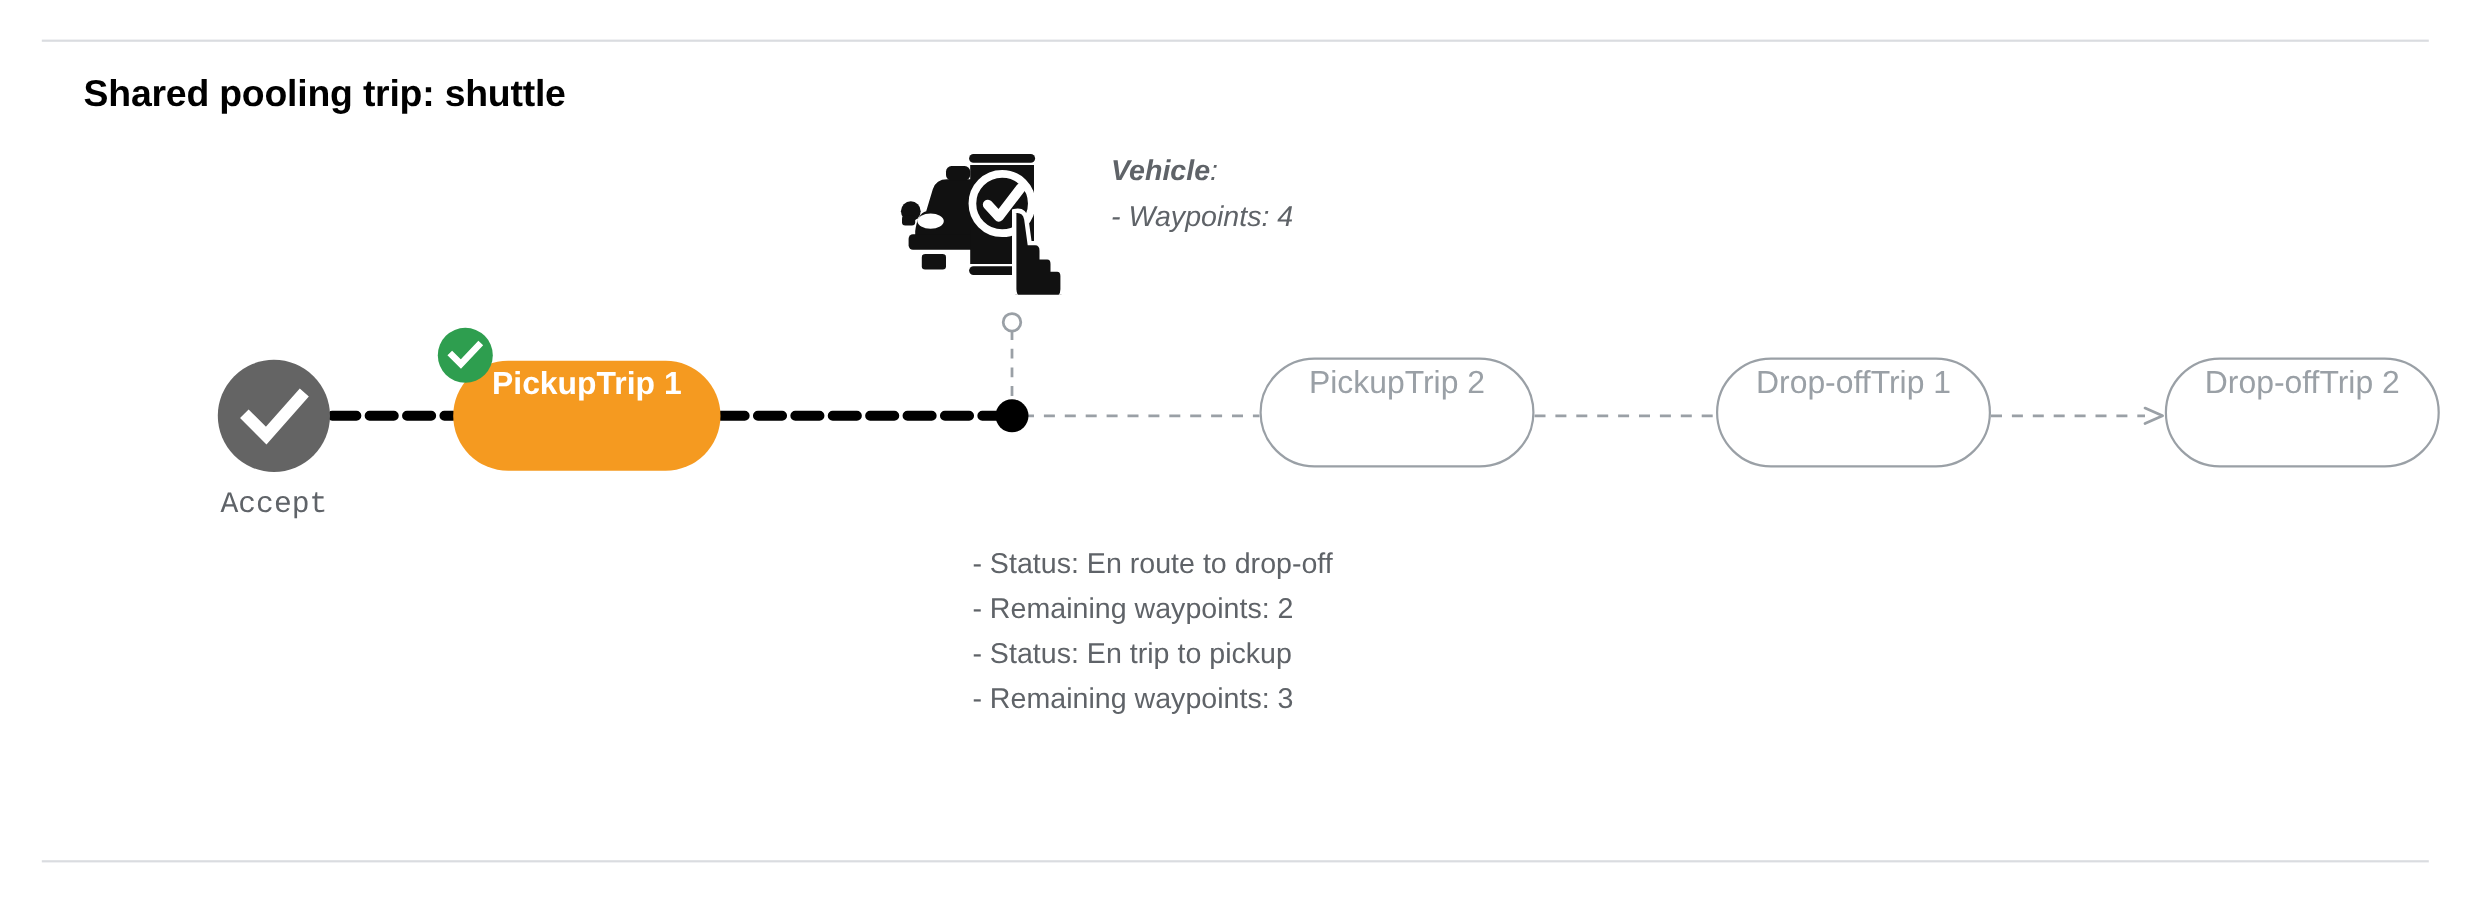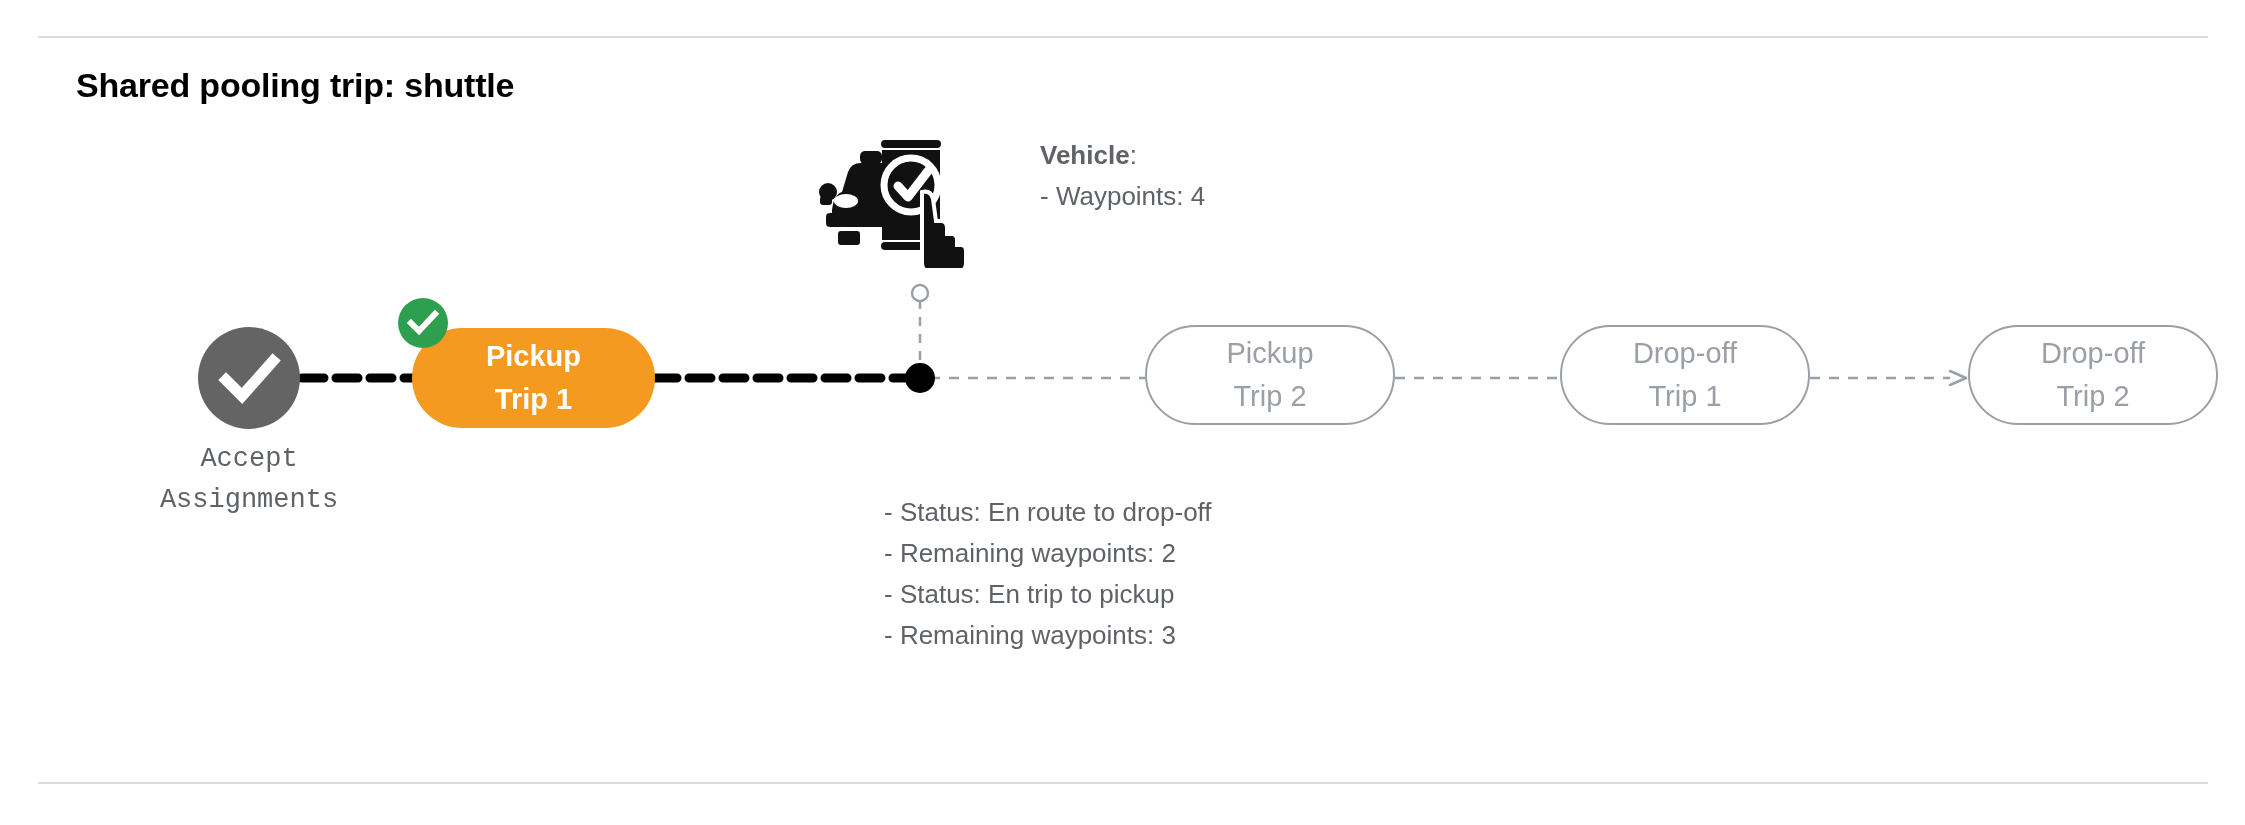--- a/index.html
+++ b/index.html
@@ -77,22 +77,22 @@
     font-size: 27px;
     line-height: 41px;
     color: #5f6368;
     font-family: Liberation Mono, monospace;
   }
 
   
   .pill {
     position: absolute;
     display: flex;
-    flex-direction: column;
-    align-items: center;
+    flex-direction: row;
+    align-items: flex-start;
     justify-content: center;
     border-radius: 52px;
     box-sizing: border-box;
     text-align: center;
     line-height: 43px;
   }
   .pill-active {
     left: 412px;
     top: 328px;
     width: 243px;
@@ -136,22 +136,23 @@
     height: 150px;
   }
   .annotation {
     position: absolute;
     color: #5f6368;
     font-size: 26px;
     line-height: 41px;
     white-space: nowrap;
   }
   .ann-vehicle {
-    left: 1040px;
+    left: 1010px;
     top: 135px;
+    font-style: italic;
   }
   .ann-trips {
     left: 884px;
     top: 492px;
   }
   .ann-head {
     font-weight: 700;
     color: #5f6368;
   }
 </style>
@@ -183,21 +184,20 @@
   </svg>
 
   <div class="accept-node">
     <div class="accept-circle">
       <svg width="102" height="102" viewBox="0 0 102 102">
         <path d="M28 53 L44 69 L75 34" fill="none" stroke="#ffffff" stroke-width="11" stroke-linecap="square" stroke-linejoin="miter"></path>
       </svg>
     </div>
     <div class="accept-label">
       <div>Accept</div>
-      <div>Assignments</div>
     </div>
   </div>
 
   <div class="pill pill-active">
     <span>Pickup</span>
     <span>Trip 1</span>
   </div>
 
   <div class="badge-check">
     <svg width="50" height="50" viewBox="0 0 50 50">

